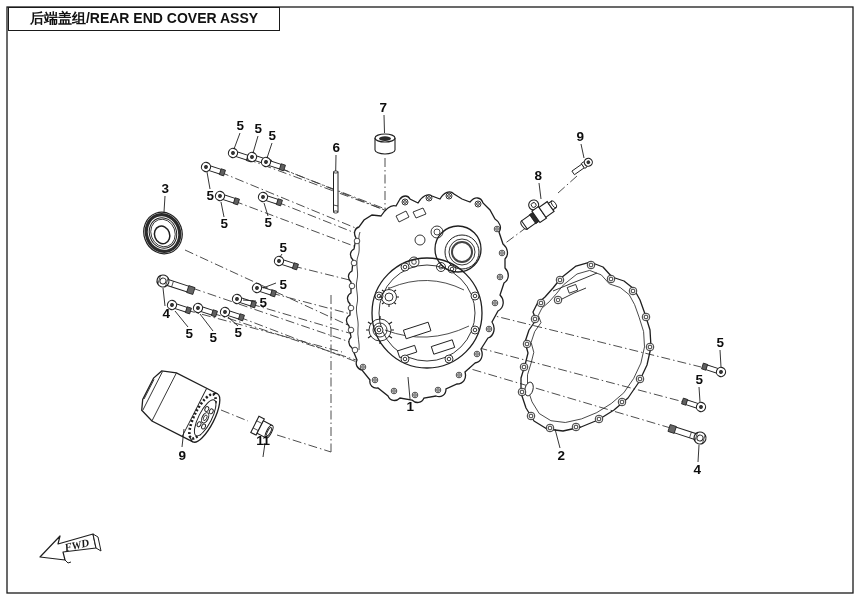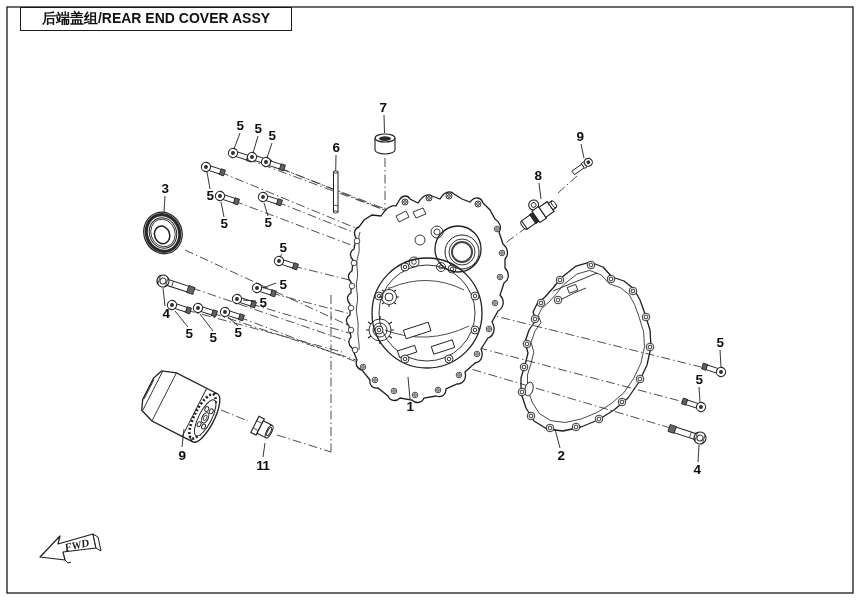--- a/index.html
+++ b/index.html
@@ -2,21 +2,21 @@
 <html><head>
 <meta charset="utf-8">
 <style>
   html,body{margin:0;padding:0;background:#e8e8e8;}
   .sheet{
     position:relative;width:860px;height:600px;background:#fff;
     font-family:"Liberation Sans",sans-serif;overflow:hidden;
   }
   .sheet svg{position:absolute;left:0;top:0;}
   .title-box{
-    position:absolute;left:20px;top:7px;width:272px;height:24px;
+    position:absolute;left:8px;top:7px;width:272px;height:24px;
     border:1.4px solid #1a1a1a;display:flex;align-items:center;justify-content:center;
     background:#fff;box-sizing:border-box;z-index:5;
   }
   .title-box span{
     font-weight:bold;font-size:14px;color:#111;letter-spacing:0px;white-space:nowrap;
   }
   #callouts{position:absolute;left:0;top:0;width:860px;height:600px;z-index:4;pointer-events:none;}
   .callout{
     position:absolute;transform:translate(-50%,-55%);
     font-weight:bold;font-size:13.5px;color:#0d0d0d;
@@ -384,15 +384,15 @@
       <span class="callout" style="left: 189px; top: 334px;">5</span>
       <span class="callout" style="left: 213px; top: 338px;">5</span>
       <span class="callout" style="left: 238px; top: 333px;">5</span>
       <span class="callout" style="left: 720px; top: 343px;">5</span>
       <span class="callout" style="left: 699px; top: 380px;">5</span>
       <span class="callout" style="left: 336px; top: 148px;">6</span>
       <span class="callout" style="left: 383px; top: 108px;">7</span>
       <span class="callout" style="left: 538px; top: 176px;">8</span>
       <span class="callout" style="left: 580px; top: 137px;">9</span>
       <span class="callout" style="left: 182px; top: 456px;">9</span>
-      <span class="callout" style="left: 263px; top: 466px;">11</span>
+      <span class="callout" style="left: 263px; top: 441px;">11</span>
     </div>
 </div>
 
 </body></html>

